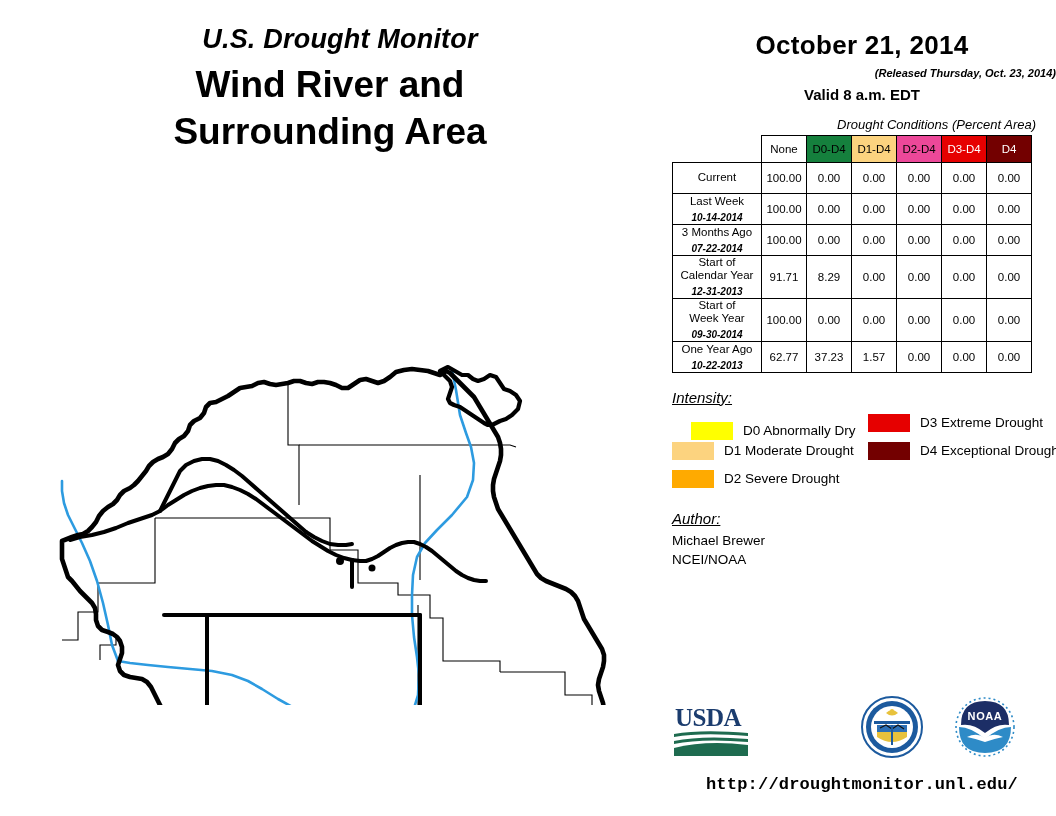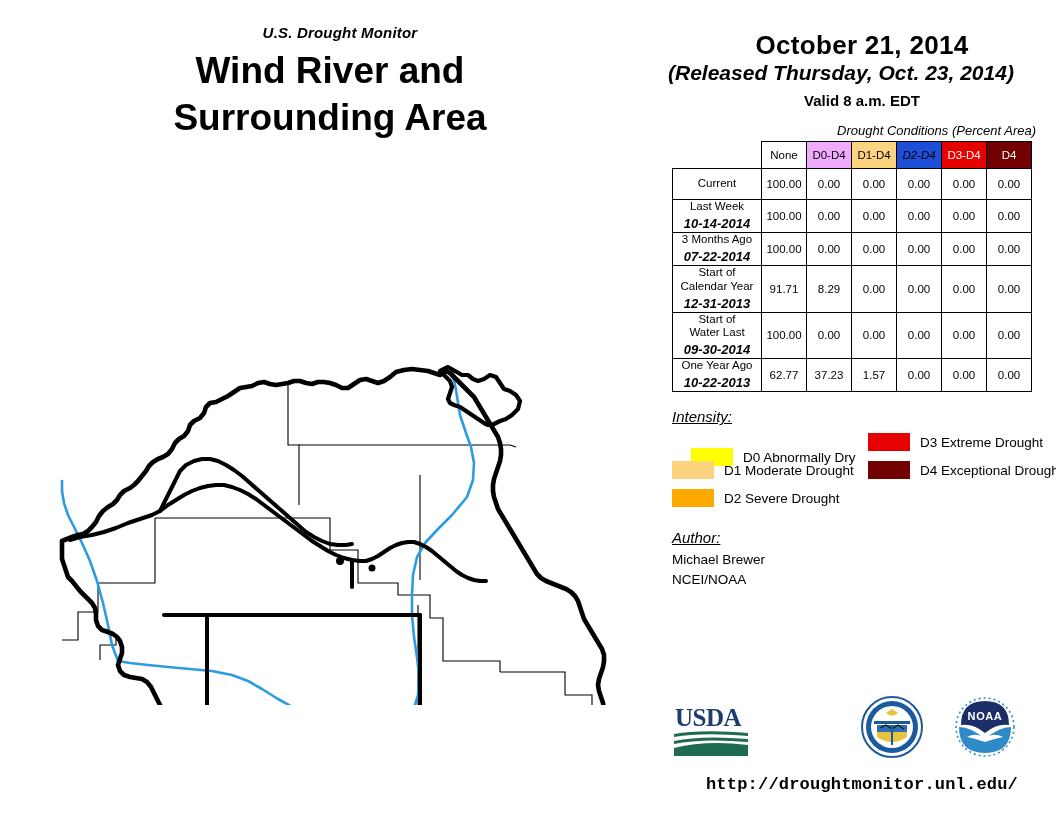--- a/index.html
+++ b/index.html
@@ -5,53 +5,53 @@
   html,body{margin:0;padding:0;}
   body{
     width:1056px;height:816px;background:#ffffff;
     font-family:"Liberation Sans", sans-serif;
     color:#000;overflow:hidden;position:relative;
   }
   .page{position:relative;width:1056px;height:816px;}
 
   
   .title-block{position:absolute;left:0;top:24px;width:660px;text-align:center;}
-  .t-sub{font-size:15px;font-weight:bold;font-style:italic;letter-spacing:.2px;margin-left:20px;}
+  .t-sub{font-size:27px;font-weight:bold;font-style:italic;letter-spacing:.2px;margin-left:20px;}
   .t-main{font-size:37px;font-weight:bold;line-height:1.28;margin-top:6px;}
 
   
   .map-wrap{position:absolute;left:0;top:175px;width:660px;height:530px;}
   .map-wrap svg{display:block;width:660px;height:530px;}
 
   
   .right{position:absolute;left:668px;top:0;width:388px;height:701px;}
   .r-date{font-size:26px;font-weight:bold;text-align:center;margin-top:30px;letter-spacing:.3px;}
-  .r-rel{font-size:21px;font-weight:bold;font-style:italic;text-align:left;}
+  .r-rel{font-size:11px;font-weight:bold;font-style:italic;text-align:right;margin-top:6px;}
   .r-valid{font-size:15px;font-weight:bold;text-align:center;margin-top:7px;}
   .r-tbl-cap{font-size:13px;font-style:italic;text-align:right;padding-right:20px;margin-top:14px;}
 
   
   table.dm{border-collapse:collapse;margin-top:3px;margin-left:4px;padding-left:48px;}
   table.dm td,table.dm th{
     border:1px solid #000;font-size:11.5px;text-align:center;
     padding:0;font-weight:normal;
   }
   .hdr-blank{border:none !important;width:88px;}
   th.hc{height:26px;width:44px;font-size:12px;font-weight:normal;}
   th.none{background:#fff;}
-  th.d0{background:#f0abfc;}
+  th.d0{background:#15803d;}
   th.d1{background:#FCD37F;}
-  th.d2{background:#1d4ed8;font-style:italic;}
+  th.d2{background:#ec4899;}
   th.d3{background:#E60000;color:#fff;}
   th.d4{background:#730000;color:#fff;}
   td.rl{
     width:88px;font-weight:bold;font-size:12px;text-align:center;
     line-height:1.15;padding:4px 3px;
   }
-  td.rl .dt{font-weight:bold;font-style:italic;font-size:13px;display:block;margin-top:4px;}
+  td.rl .dt{font-weight:bold;font-style:italic;font-size:10px;display:block;margin-top:4px;}
   td.val{width:44px;height:30px;font-size:12.5px;}
 
   
   .int-title{font-size:15px;font-style:italic;text-decoration:underline;margin:16px 0 8px 4px;}
   .legend{margin-left:4px;position:relative;height:78px;}
   .lg-item{position:absolute;display:flex;align-items:center;}
   .sw{width:42px;height:18px;display:inline-block;border:0;}
   .lg-lab{font-size:13.5px;margin-left:10px;white-space:nowrap;}
 
   .disclaimer{font-size:12px;font-style:italic;line-height:1.45;margin:8px 0 0 4px;}
@@ -267,21 +267,21 @@
           <td class="val">91.71</td>
           <td class="val">8.29</td>
           <td class="val">0.00</td>
           <td class="val">0.00</td>
           <td class="val">0.00</td>
           <td class="val">0.00</td>
         </tr>
         <tr>
           <td class="rl">
             <span>Start of</span><br>
-            <span>Water Last</span>
+            <span>Week Year</span>
             <span class="dt">09-30-2014</span>
           </td>
           <td class="val">100.00</td>
           <td class="val">0.00</td>
           <td class="val">0.00</td>
           <td class="val">0.00</td>
           <td class="val">0.00</td>
           <td class="val">0.00</td>
         </tr>
         <tr>
@@ -294,21 +294,21 @@
           <td class="val">1.57</td>
           <td class="val">0.00</td>
           <td class="val">0.00</td>
           <td class="val">0.00</td>
         </tr>
       </tbody>
     </table>
 
     <div class="int-title">Intensity:</div>
     <div class="legend">
-      <div class="lg-item" style="left:0px;top:15px;padding-left:19px;">
+      <div class="lg-item" style="left:0px;top:8px;padding-left:19px;">
         <span class="sw" style="background:#FFFF00;"></span>
         <span class="lg-lab">D0 Abnormally Dry</span>
       </div>
       <div class="lg-item" style="left:0px;top:28px;">
         <span class="sw" style="background:#FCD37F;"></span>
         <span class="lg-lab">D1 Moderate Drought</span>
       </div>
       <div class="lg-item" style="left:0px;top:56px;">
         <span class="sw" style="background:#FFAA00;"></span>
         <span class="lg-lab">D2 Severe Drought</span>

